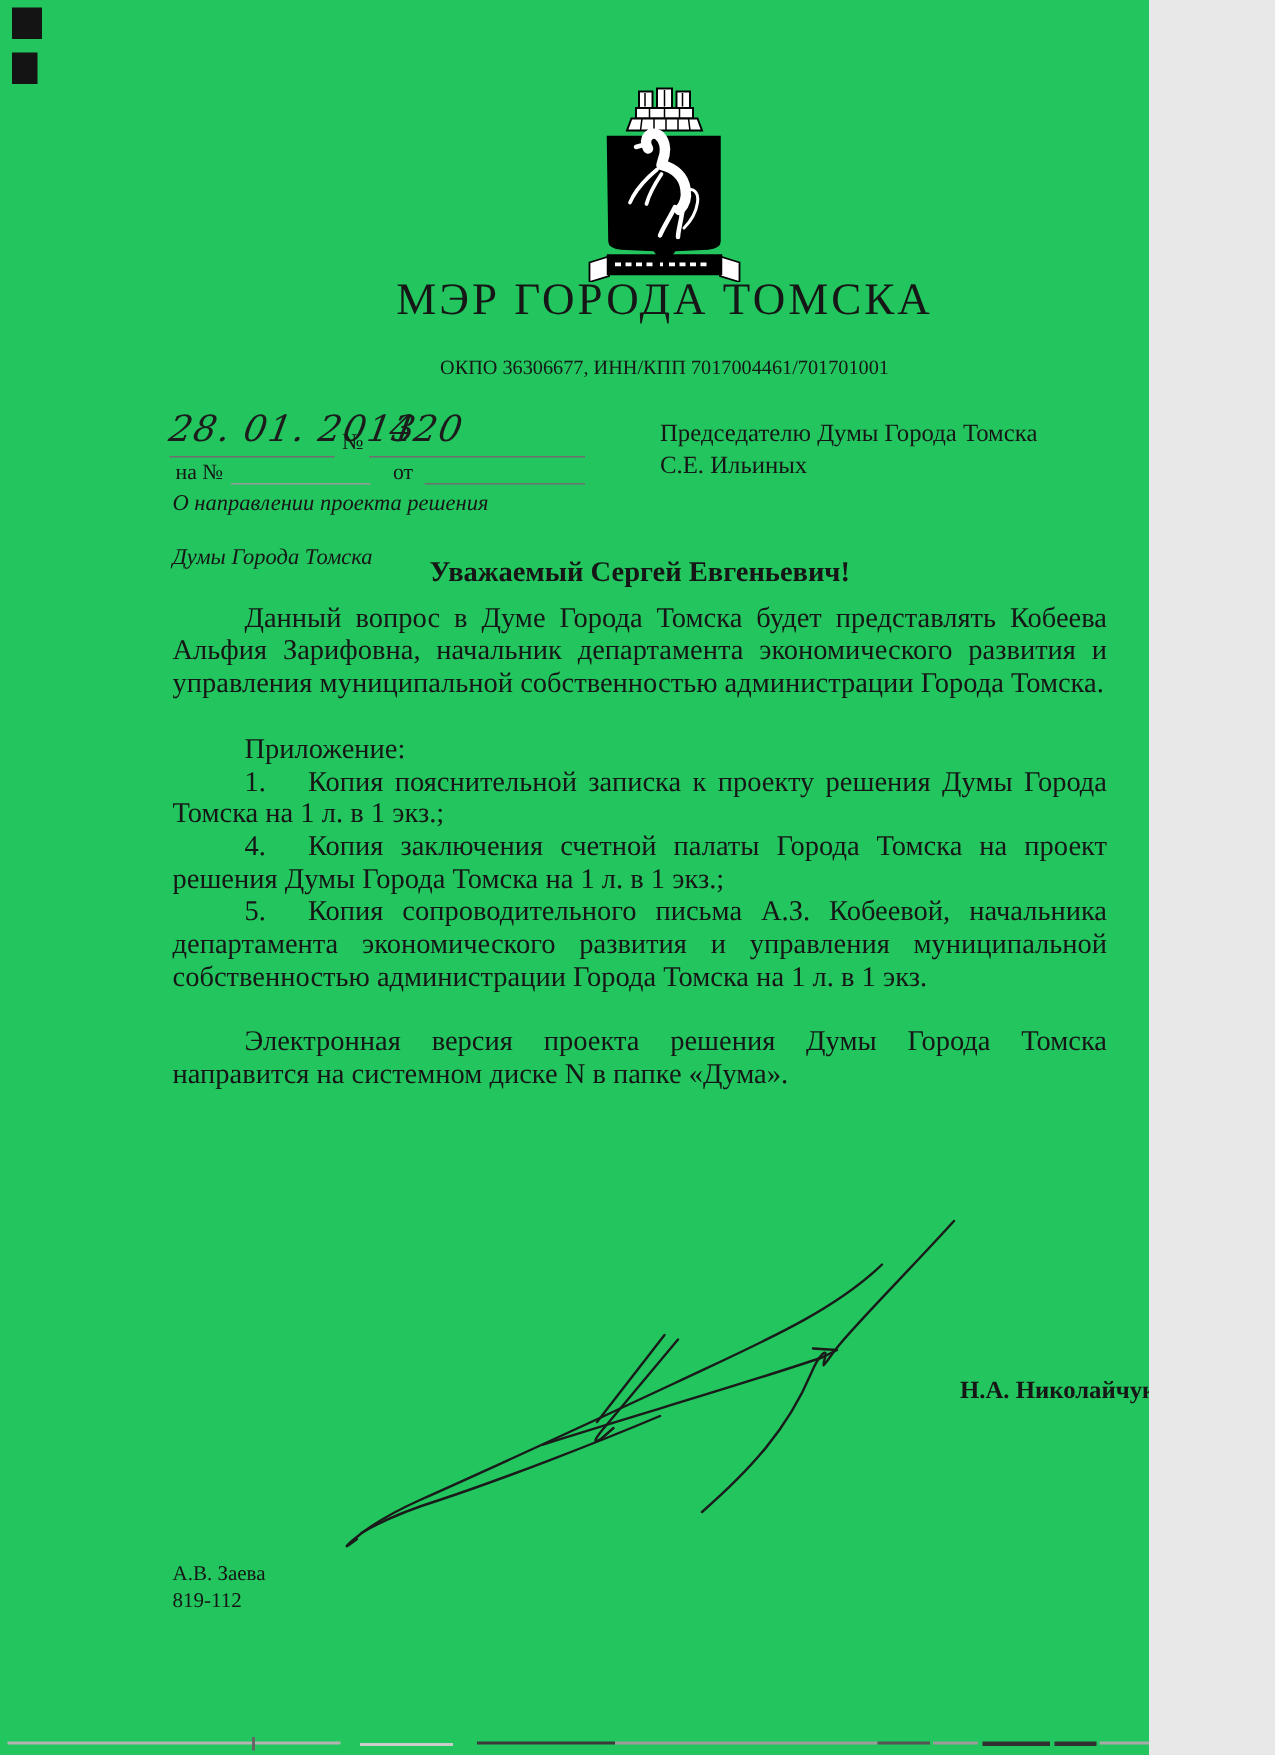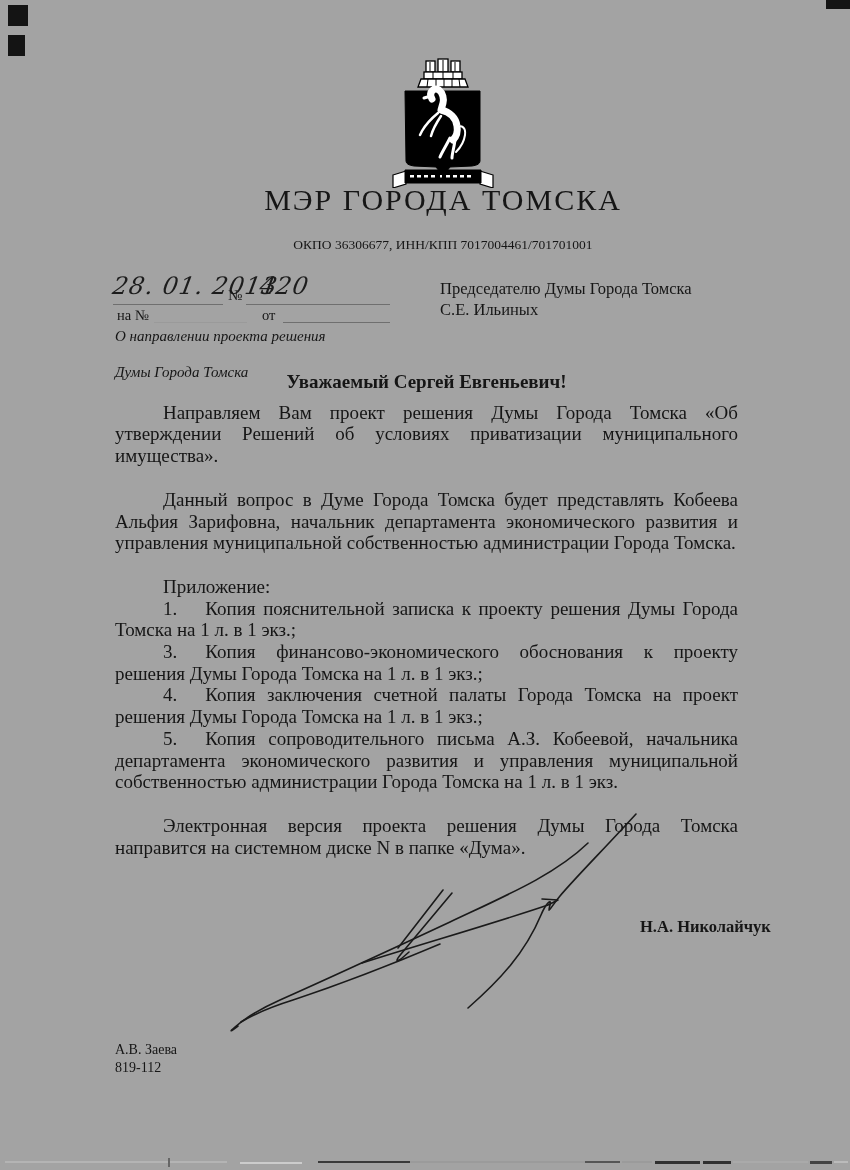--- a/index.html
+++ b/index.html
@@ -1,16 +1,16 @@
 <!DOCTYPE html>
 <html><head>
 <meta charset="utf-8">
 <style>
   html,body{margin:0;padding:0;background:#e8e8e8;}
-  .page{position:relative;width:850px;height:1170px;background:#a3a3a3;overflow:hidden;
+  .page{position:relative;width:766px;height:1170px;background:#22c55e;overflow:hidden;
         font-family:"Liberation Serif",serif;color:#161616;}
   .abs{position:absolute;}
   .center-row{left:40px;width:806px;text-align:center;white-space:nowrap;}
   .org-name{top:183px;font-size:30px;letter-spacing:2px;}
   .addr{top:214px;font-size:12.5px;}
   .addr a{color:#111;text-decoration:underline;margin-left:4px;}
   .codes{top:237px;font-size:13.5px;}
   .hw{font-family:"DejaVu Serif",serif;font-style:italic;transform:skewX(-10deg);
       color:#1c1c1c;font-size:24px;letter-spacing:1px;white-space:nowrap;}
   .rule{position:absolute;height:1px;background:#6f6f6f;}
@@ -106,25 +106,23 @@
   <div class="rule" style="left:283px;top:322px;width:107px;"></div>
 
   <div class="abs subject" style="left:115px;top:328px;">О направлении проекта решения</div>
   <div class="abs subject" style="left:115px;top:364px;text-align:center;">Думы Города Томска</div>
 
   <div class="abs recipient" style="left:440px;top:279px;">Председателю Думы Города Томска</div>
   <div class="abs recipient" style="left:440px;top:300px;">С.Е. Ильиных</div>
 
   <div class="abs body">
     <p class="salut">Уважаемый Сергей Евгеньевич!</p>
-    <p class="gap-after">Направляем Вам проект решения Думы Города Томска «Об утверждении Решений об условиях приватизации муниципального имущества».</p>
     <p class="gap-after">Данный вопрос в Думе Города Томска будет представлять Кобеева Альфия Зарифовна, начальник департамента экономического развития и управления муниципальной собственностью администрации Города Томска.</p>
     <p>Приложение:</p>
     <p><span>1.</span><span class="tab"></span><span>Копия пояснительной записка к проекту решения Думы Города Томска на 1 л. в 1 экз.;</span></p>
-    <p><span>3.</span><span class="tab"></span><span>Копия финансово-экономического обоснования к проекту решения Думы Города Томска на 1 л. в 1 экз.;</span></p>
     <p><span>4.</span><span class="tab"></span><span>Копия заключения счетной палаты Города Томска на проект решения Думы Города Томска на 1 л. в 1 экз.;</span></p>
     <p><span>5.</span><span class="tab"></span><span>Копия сопроводительного письма А.З. Кобеевой, начальника департамента экономического развития и управления муниципальной собственностью администрации Города Томска на 1 л. в 1 экз.</span></p>
     <p class="closing">Электронная версия проекта решения Думы Города Томска направится на системном диске N в папке «Дума».</p>
   </div>
 
   <svg class="abs" style="left:205px;top:808px;" width="440" height="227" viewBox="0 0 440 227">
     <g stroke="#1a1a1a" stroke-width="1.6" fill="none" stroke-linecap="round" stroke-linejoin="round">
       <path d="M33,218 q-12,9 -3,1 q16,-14 45,-27 C120,172 200,135 245,114 C300,88 350,67 383,35"></path>
       <path d="M36,214 q20,-12 52,-22 C130,178 190,155 235,136"></path>
       <path d="M247,85 L196,146 q-8,10 0,5 l8,-7"></path>

